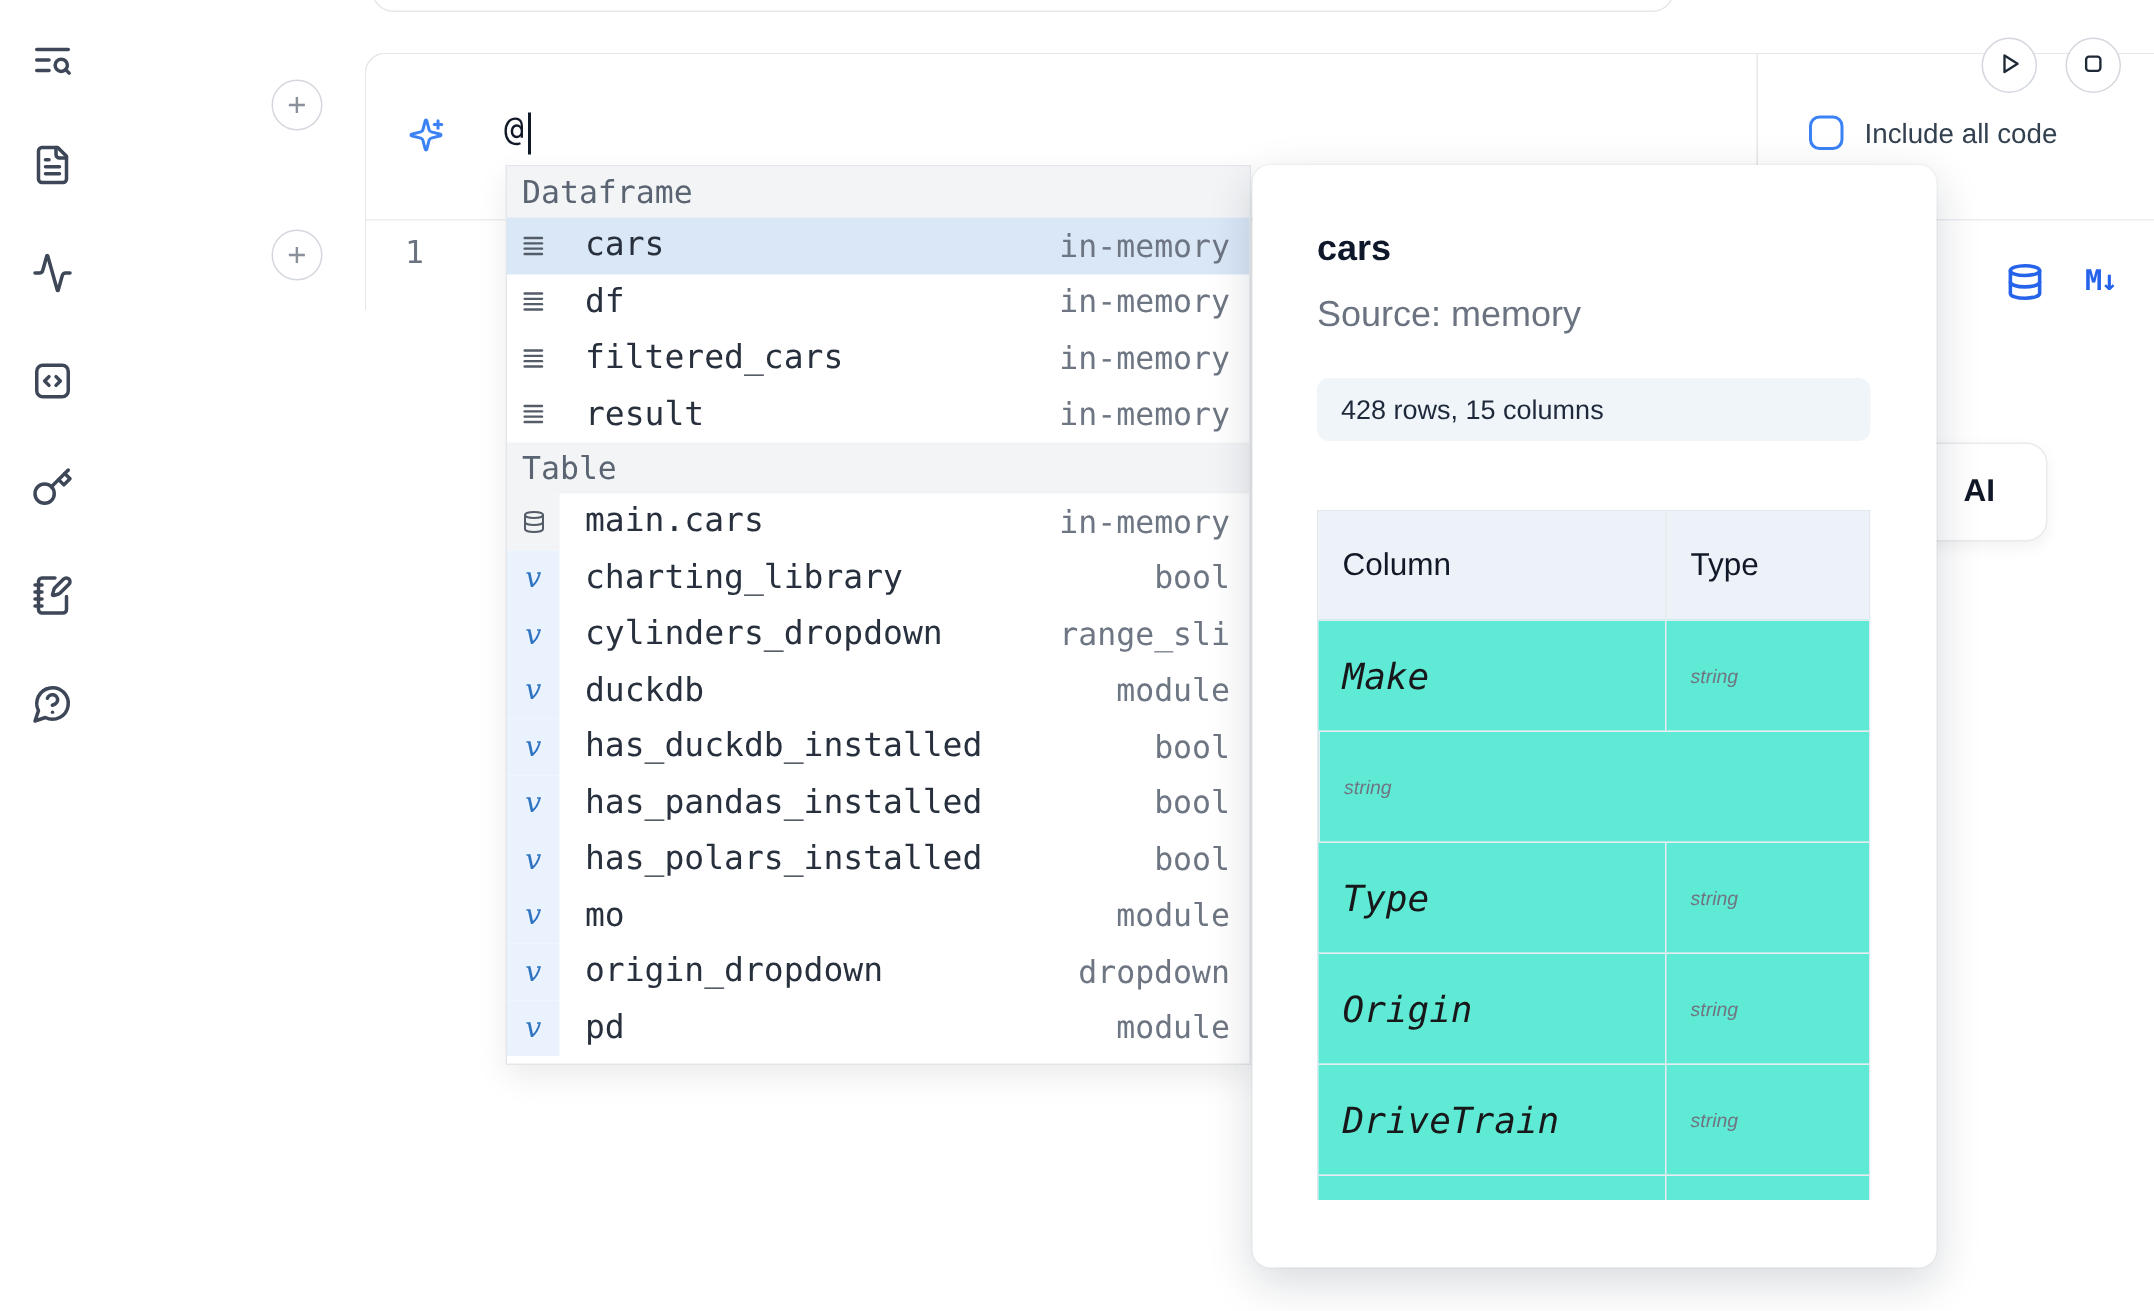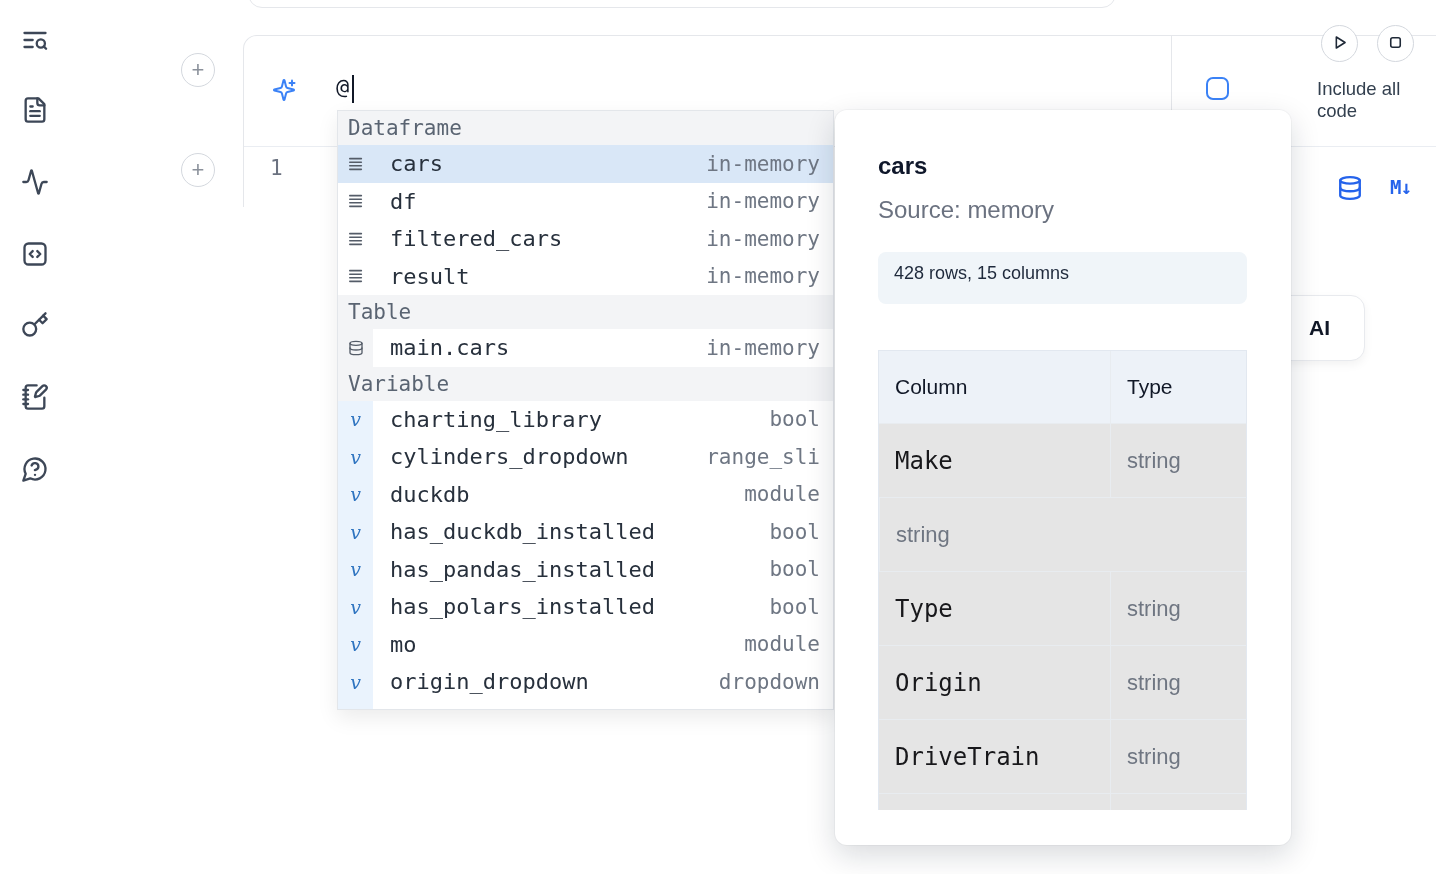--- a/index.html
+++ b/index.html
@@ -28,21 +28,21 @@
   .plus-btn { position:absolute; left:181px; width:34px; height:34px; border-radius:50%;
     border:1.5px solid #d4d8de; background:#fff; color:#8b919b; font-size:22px; line-height:30px;
     text-align:center; cursor:pointer; z-index:2; }
 
   .sparkle { position:absolute; left:272px; top:78px; width:24px; height:24px; color:#3b82f6; z-index:2; }
   .prompt-text { position:absolute; left:336px; top:74px; font-size:22px; color:#111827; z-index:2; }
   .caret { position:absolute; left:352px; top:75px; width:2px; height:28px; background:#111827; z-index:2; }
 
   .checkbox { position:absolute; left:1206px; top:77px; width:23px; height:23px; border:2px solid #3b82f6;
     border-radius:7px; background:#fff; cursor:pointer; z-index:2; }
-  .checkbox-label { position:absolute; left:1317px; top:78px; font-size:18.5px; color:#33404f; z-index:2; cursor:pointer; }
+  .checkbox-label { position:absolute; left:1243px; top:78px; font-size:18.5px; color:#33404f; z-index:2; cursor:pointer; }
 
   .line-number { position:absolute; left:270px; top:156px; font-size:21px; color:#6b7280; z-index:2; }
   .code-area { position:absolute; left:320px; top:146px; width:600px; height:55px; z-index:2; cursor:text; }
 
   .cell-action { position:absolute; width:26px; height:26px; color:#2563eb; cursor:pointer; z-index:2; }
   .cell-action svg { width:100%; height:100%; }
   .md-action { position:absolute; left:1390px; top:176px; color:#2563eb; font-weight:800; font-size:19px;
     letter-spacing:-1px; cursor:pointer; z-index:2; font-family:"DejaVu Sans Mono",monospace; }
 
   .run-btn { position:absolute; top:25px; width:37px; height:37px; border-radius:50%;
@@ -63,34 +63,34 @@
   .var-glyph { font-family:"DejaVu Serif",serif; font-style:italic; font-size:19px; color:#2f74c0; }
   .c-name { margin-left:17px; font-size:22px; color:#27303c; white-space:pre; }
   .c-type { margin-left:auto; padding-right:13px; font-size:21px; color:#6e7683; white-space:pre; }
 
   
   .popup { position:absolute; left:835px; top:110px; width:456px; height:735px; background:#fff;
     border-radius:12px; box-shadow:0 10px 30px rgba(15,23,42,.16), 0 0 0 1px rgba(15,23,42,.03);
     z-index:10; padding:42px 44px 36px 43px; overflow:hidden; }
   .pv-title { font-size:24px; font-weight:bold; color:#0f172a; }
   .pv-source { margin-top:16px; font-size:24px; color:#6b7280; }
-  .pv-pill { margin-top:28px; height:52px; line-height:42px; background:#f0f5f9; border-radius:8px;
+  .pv-pill { margin-top:28px; height:42px; line-height:42px; background:#f0f5f9; border-radius:8px;
     padding:0 16px; font-size:18px; color:#1e293b; }
   .pv-clip { margin-top:46px; height:460px; overflow:hidden; }
   .pv-table { border:1.5px solid #e2e8f0; border-bottom:none; }
   .pv-tr { display:flex; }
   .pv-tr + .pv-tr { border-top:1.5px solid #e8ecf0; }
   .pv-th, .pv-td { padding-left:16px; display:flex; align-items:center; }
   .pv-c1 { width:231px; flex:0 0 231px; }
   .pv-c2 { flex:1; border-left:1.5px solid #e8ecf0; }
   .pv-head { background:#edf2f8; height:72px; }
   .pv-head .pv-th { font-size:21px; color:#111827; }
-  .pv-row { height:74px; background:#e5e5e5; }
+  .pv-row { height:74px; background:#5eead4;font-style:italic; }
   .pv-name { font-family:"DejaVu Sans Mono",monospace; font-size:24px; color:#18181b; }
-  .pv-type { font-size:22px; color:#6f7682; }
+  .pv-type { font-size:13px; color:#6f7682; }
 
   
   .ai-btn { position:absolute; left:1120px; top:295px; width:245px; height:66px; background:#fff;
     border:1.5px solid #e8eaee; border-radius:14px; box-shadow:0 4px 10px rgba(0,0,0,.05); z-index:7;
     display:flex; align-items:center; justify-content:flex-end; gap:10px; padding-right:34px; cursor:pointer; }
   .ai-btn .ai-ic { width:22px; height:22px; color:#111827; }
   .ai-btn .ai-label { font-size:21px; font-weight:bold; color:#111827; }
 </style>
 </head>
 <body>
@@ -256,21 +256,20 @@
         <svg viewBox="0 0 24 24" fill="none" stroke="currentColor" stroke-width="2" stroke-linecap="round" stroke-linejoin="round">
           <ellipse cx="12" cy="5" rx="9" ry="3"></ellipse>
           <path d="M3 5v14a9 3 0 0 0 18 0V5"></path>
           <path d="M3 12a9 3 0 0 0 18 0"></path>
         </svg>
       </span>
     <span class="c-name">main.cars</span>
     <span class="c-type">in-memory</span>
   </div>
 
-  <div class="c-header">Variable</div>
 
   <div class="c-row">
     <span class="c-ic var">
         <span class="var-glyph">v</span>
       </span>
     <span class="c-name">charting_library</span>
     <span class="c-type">bool</span>
   </div>
   <div class="c-row">
     <span class="c-ic var">

